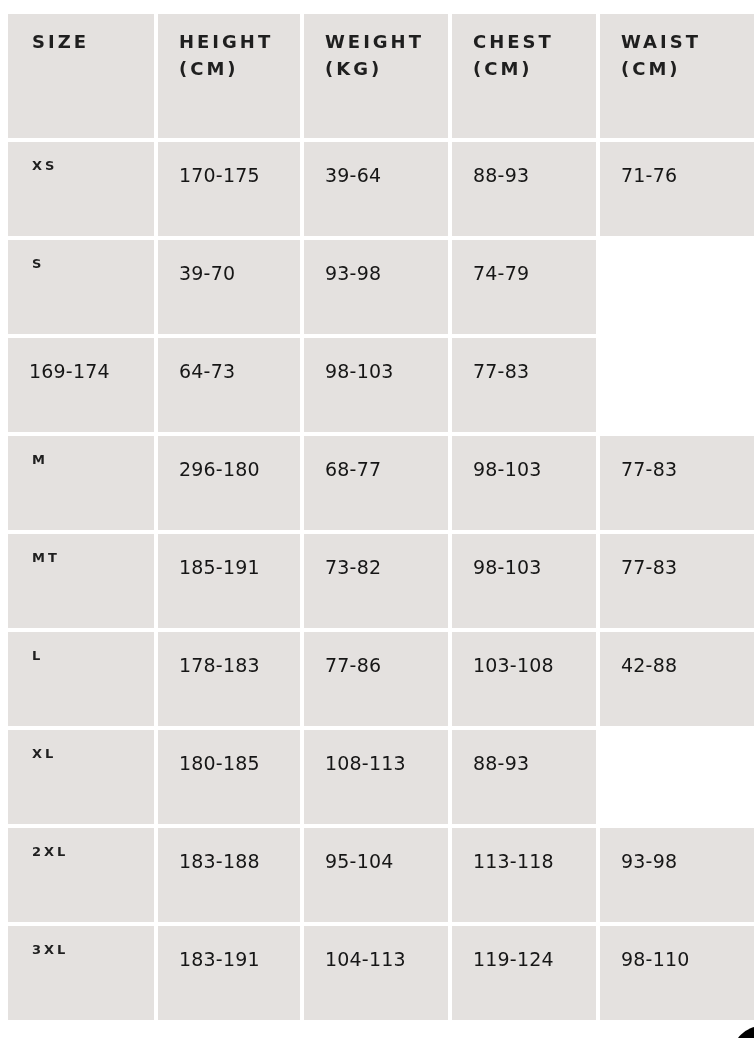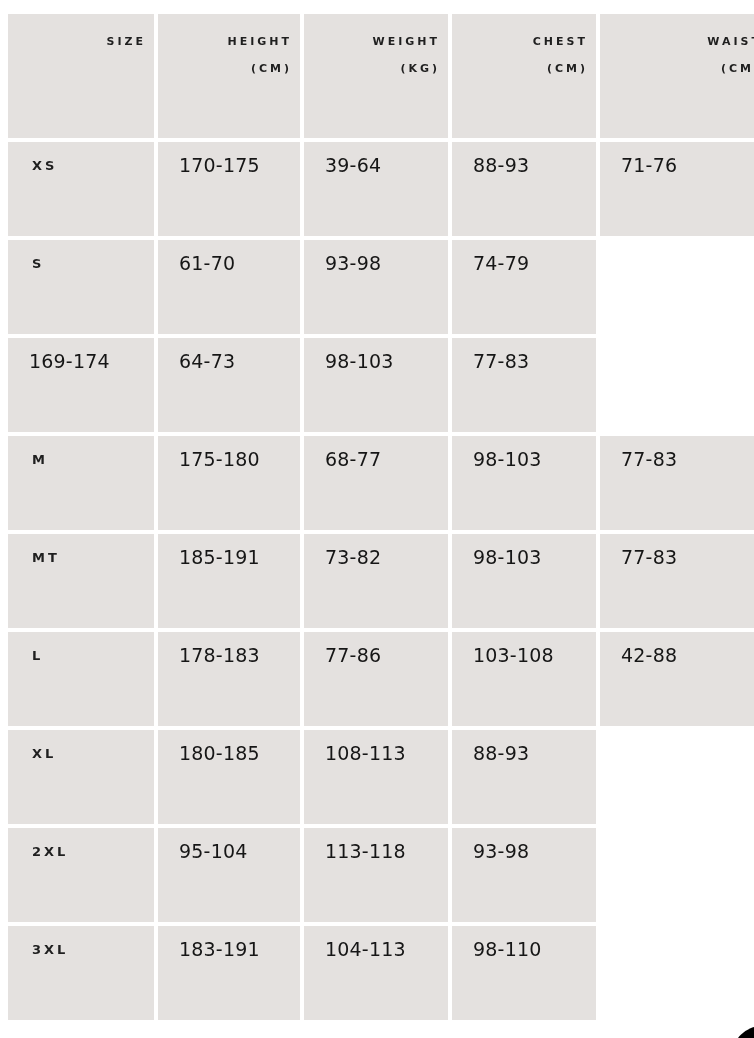--- a/index.html
+++ b/index.html
@@ -38,41 +38,40 @@
     background: #e4e1df;
     box-sizing: border-box;
     padding: 10px 8px 0 21px;
     color: #1b1b1b;
     overflow: hidden;
   }
   .cell.first { padding-left: 24px; }
   .trow.header .cell { padding-top: 14px; }
   .hlabel, .hunit {
     display: block;
-    font-size: 11px;
+    font-size: 18px;
     font-weight: bold;
     letter-spacing: 3px;
     line-height: 27px;
     color: #1f1f1f;
     white-space: nowrap;
-    text-align: right;
   }
   .slabel {
     display: inline-block;
     margin-top: 6px;
     font-size: 13px;
     font-weight: bold;
     letter-spacing: 3px;
     color: #1f1f1f;
     white-space: nowrap;
     text-align: right;
   }
   .vtext {
     display: inline-block;
-    margin-top: 2px;
+    margin-top: 12px;
     font-size: 19px;
     font-weight: normal;
     letter-spacing: 0.2px;
     color: #161616;
     white-space: nowrap;
   }
   .chat-bubble {
     position: absolute;
     left: 732px;
     top: 1026px;
@@ -128,21 +127,21 @@
     <div class="cell">
       <span class="vtext">71-76</span>
     </div>
   </div>
 
   <div class="trow data">
     <div class="cell first">
       <span class="slabel">S</span>
     </div>
     <div class="cell">
-      <span class="vtext">61-70</span>
+      <span class="vtext">39-70</span>
     </div>
     <div class="cell">
       <span class="vtext">93-98</span>
     </div>
     <div class="cell">
       <span class="vtext">74-79</span>
     </div>
   </div>
 
   <div class="trow data">
@@ -158,21 +157,21 @@
     <div class="cell">
       <span class="vtext">77-83</span>
     </div>
   </div>
 
   <div class="trow data">
     <div class="cell first">
       <span class="slabel">M</span>
     </div>
     <div class="cell">
-      <span class="vtext">175-180</span>
+      <span class="vtext">296-180</span>
     </div>
     <div class="cell">
       <span class="vtext">68-77</span>
     </div>
     <div class="cell">
       <span class="vtext">98-103</span>
     </div>
     <div class="cell">
       <span class="vtext">77-83</span>
     </div>
@@ -227,20 +226,23 @@
     <div class="cell">
       <span class="vtext">88-93</span>
     </div>
   </div>
 
   <div class="trow data">
     <div class="cell first">
       <span class="slabel">2XL</span>
     </div>
     <div class="cell">
+      <span class="vtext">183-188</span>
+    </div>
+    <div class="cell">
       <span class="vtext">95-104</span>
     </div>
     <div class="cell">
       <span class="vtext">113-118</span>
     </div>
     <div class="cell">
       <span class="vtext">93-98</span>
     </div>
   </div>
 
@@ -248,20 +250,23 @@
     <div class="cell first">
       <span class="slabel">3XL</span>
     </div>
     <div class="cell">
       <span class="vtext">183-191</span>
     </div>
     <div class="cell">
       <span class="vtext">104-113</span>
     </div>
     <div class="cell">
+      <span class="vtext">119-124</span>
+    </div>
+    <div class="cell">
       <span class="vtext">98-110</span>
     </div>
   </div>
 </div>
 
   <div class="chat-bubble"></div>
 
 </div>
 
 </body></html>

